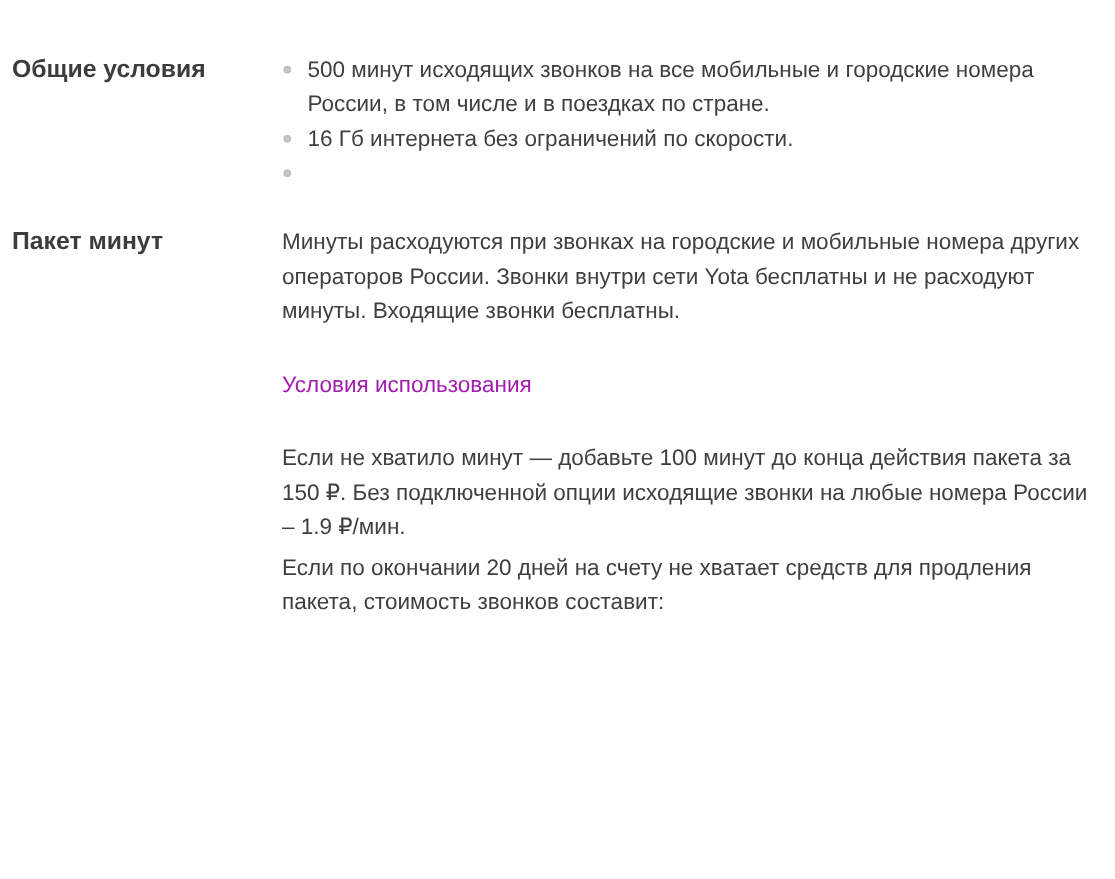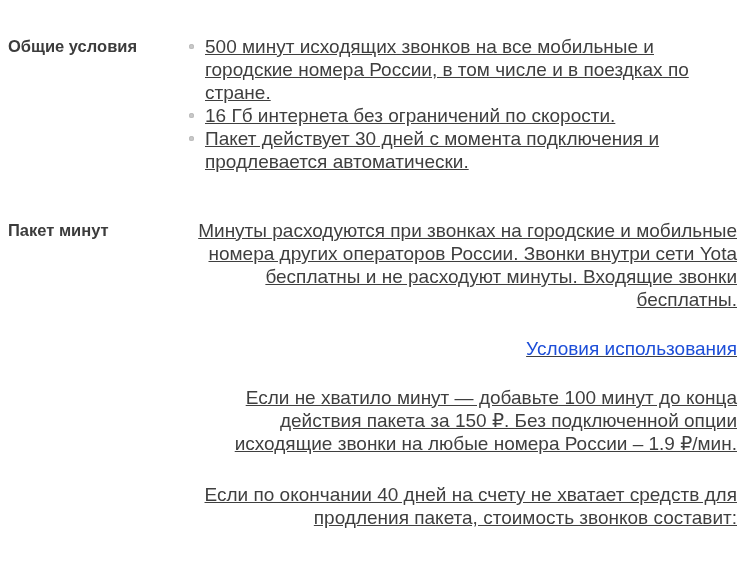--- a/index.html
+++ b/index.html
@@ -27,30 +27,29 @@
     flex:0 0 180px;
     width:180px;
     margin:0;
     font-size:16.5px;
     font-weight:bold;
     line-height:23px;
     color:#3c3c3c;
   }
   .content{
     width:553px;
-    font-size:19px;
+    font-size:15px;
     line-height:23px;
-    text-decoration:underline;
   }
-  .content p{margin:0 0 26px 0;text-align:right;}
-  .content p.after-sub{margin-bottom:28px;}
+  .content p{margin:0 0 26px 0;}
+  .content p.after-sub{margin-bottom:4px;}
   .content p.no-gap{margin-bottom:0;}
   .subheading{
     margin:0 0 24px 0;
-    color:#1d4ed8;
+    color:#a21caf;
   }
   ul.bullets{
     list-style:none;
     margin:0;
     padding:0;
   }
   ul.bullets li{
     position:relative;
     padding-left:17px;
   }
@@ -77,29 +76,28 @@
         <li>
           <span class="dot"></span>
           <span>500 минут исходящих звонков на все мобильные и городские номера России, в том числе и в поездках по стране.</span>
         </li>
         <li>
           <span class="dot"></span>
           <span>16 Гб интернета без ограничений по скорости.</span>
         </li>
         <li>
           <span class="dot"></span>
-          <span>Пакет действует 30 дней с момента подключения и продлевается автоматически.</span>
         </li>
       </ul>
     </div>
   </section>
 
   <section class="row">
     <h3 class="label">Пакет минут</h3>
     <div class="content">
       <p>Минуты расходуются при звонках на городские и мобильные номера других операторов России. Звонки внутри сети Yota бесплатны и не расходуют минуты. Входящие звонки бесплатны.</p>
       <p class="subheading">Условия использования</p>
       <p class="after-sub">Если не хватило минут — добавьте 100 минут до конца действия пакета за 150 ₽. Без подключенной опции исходящие звонки на любые номера России – 1.9 ₽/мин.</p>
-      <p class="no-gap">Если по окончании 40 дней на счету не хватает средств для продления пакета, стоимость звонков составит:</p>
+      <p class="no-gap">Если по окончании 20 дней на счету не хватает средств для продления пакета, стоимость звонков составит:</p>
     </div>
   </section>
 
 </div>
 
 </body></html>

